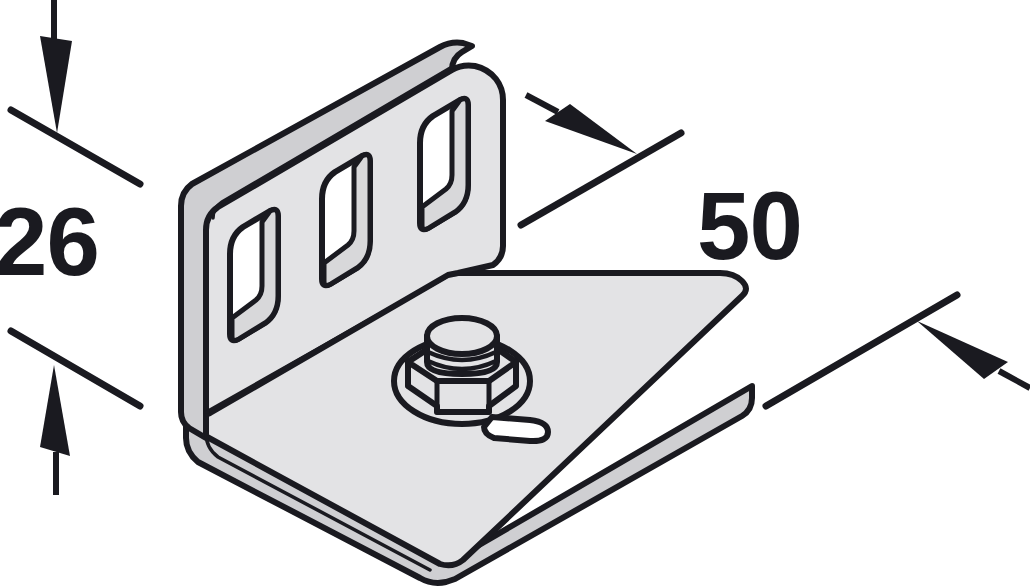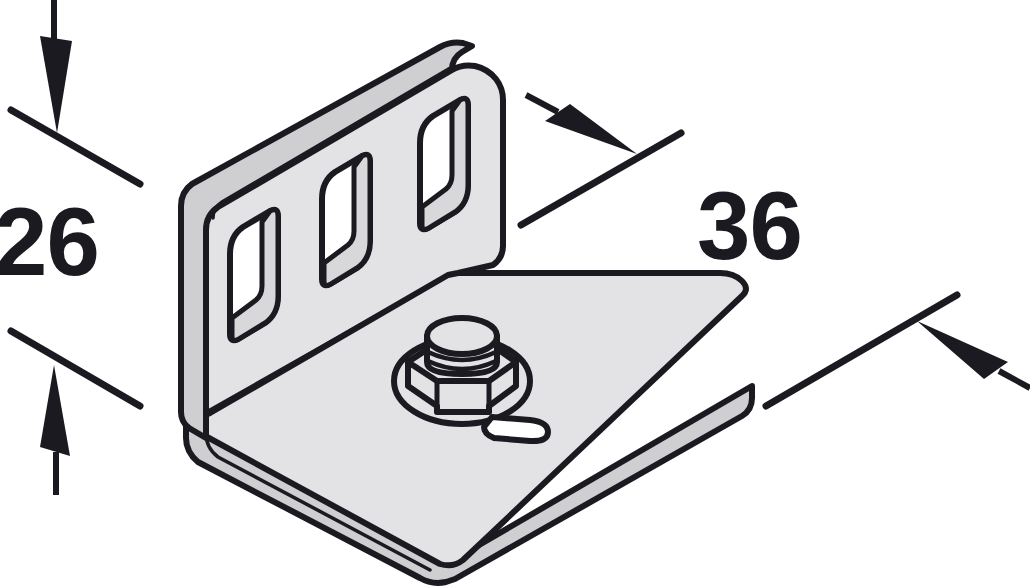--- a/index.html
+++ b/index.html
@@ -257,15 +257,15 @@
         <path d="M 917,321 L 1008,362 L 984,379 Z" fill="#1a1a20" stroke="none"></path>
 
         <line x1="999" y1="371" x2="1030" y2="388" stroke="#1a1a20" stroke-width="6" stroke-linecap="butt"></line>
       </g>
 
     </g>
   </svg>
 
   <div class="dim-text" id="dim-left-text">26</div>
 
-  <div class="dim-text" id="dim-right-text">36</div>
+  <div class="dim-text" id="dim-right-text">50</div>
 
 </div>
 
 </body></html>

